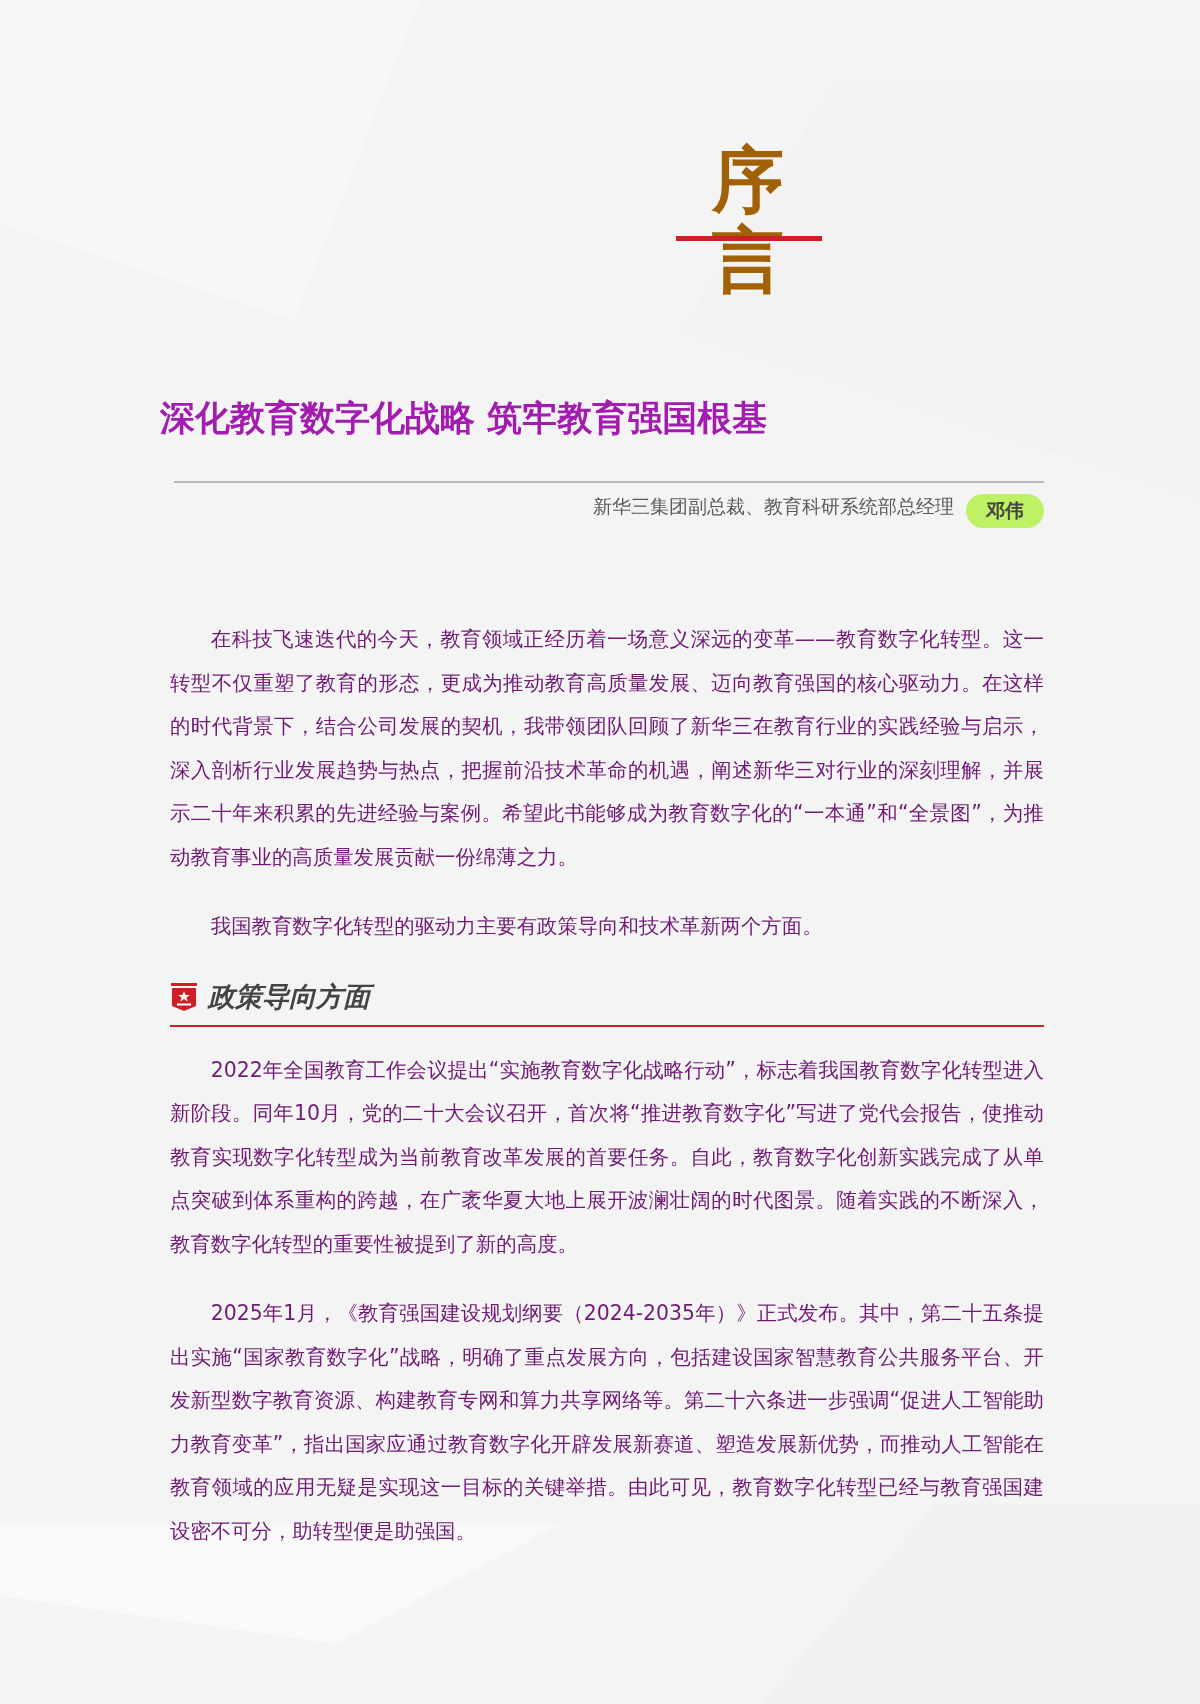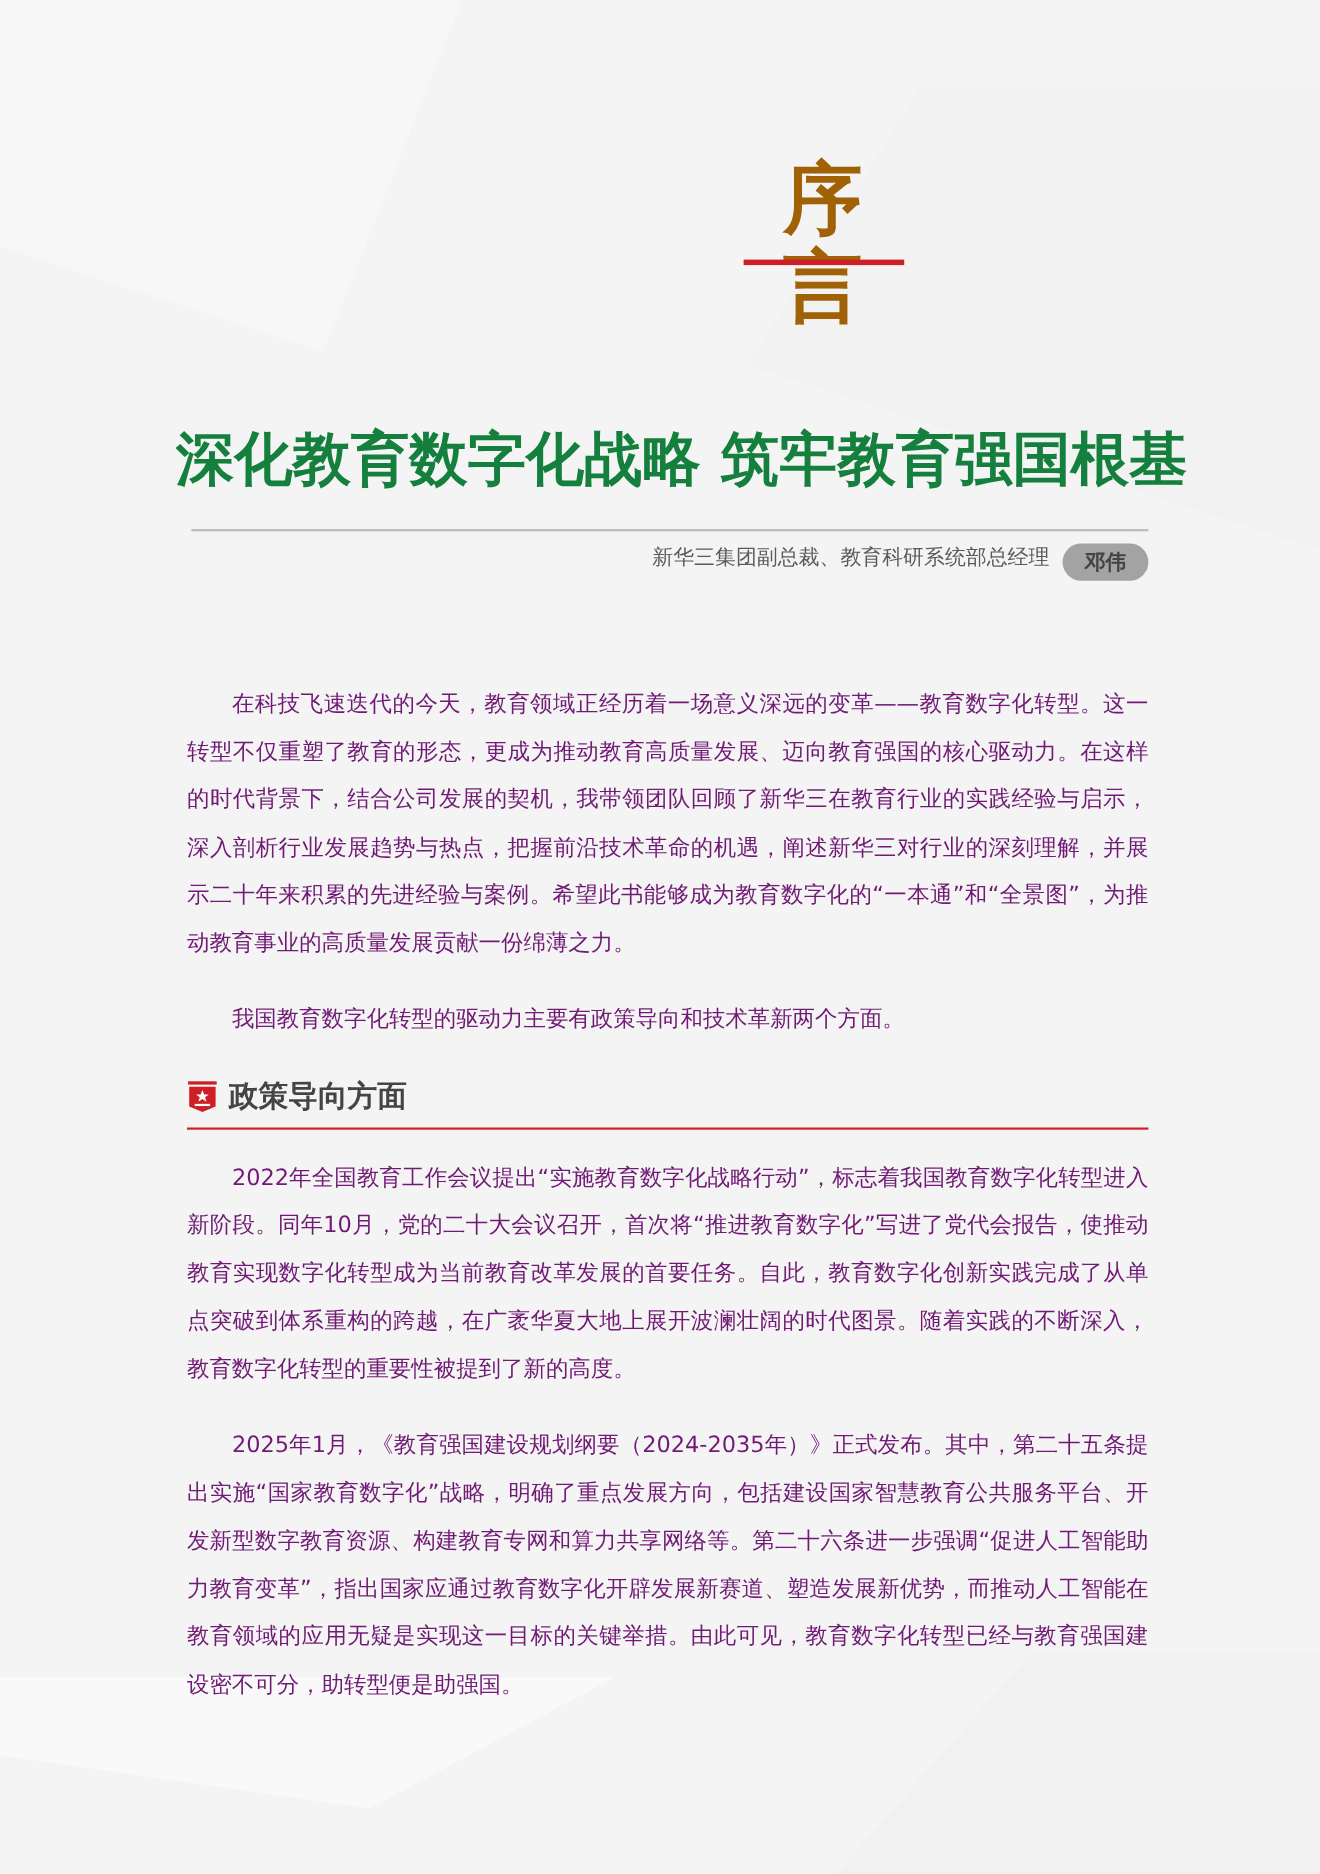--- a/index.html
+++ b/index.html
@@ -43,23 +43,23 @@
       width: 146px;
       height: 5px;
       background: #cf1f26;
     }
 
     .headline {
       position: absolute;
       left: 160px;
       top: 388px;
       width: 880px;
-      font-size: 53px;
+      font-size: 35px;
       font-weight: bold;
-      color: #15803d;
+      color: #a21caf;
       line-height: 60px;
       white-space: nowrap;
       letter-spacing: 0px;
     }
     .headline-rule {
       position: absolute;
       left: 174px;
       top: 481px;
       width: 870px;
       height: 2px;
@@ -68,21 +68,21 @@
     .author-line {
       position: absolute;
       right: 156px;
       top: 494px;
       display: flex;
       gap: 12px;
       font-size: 19px;
       color: #5a5a5a;
     }
     .author-name {
-      background: #a3a3a3;
+      background: #bef264;
       border-radius: 18px;
       padding: 4px 20px;
       font-weight: bold;
       color: #444;
     }
 
     .content {
       position: absolute;
       left: 170px;
       top: 618px;
@@ -98,20 +98,21 @@
     }
     .para + .para { margin-top: 26px; }
 
     .section-head {
       margin-top: 30px;
       display: flex;
       align-items: center;
       gap: 10px;
       padding-bottom: 10px;
       border-bottom: 2px solid #cf1f26;
+      font-style: italic;
     }
     .section-icon {
       width: 28px;
       height: 30px;
       flex: 0 0 auto;
     }
     .section-title {
       font-size: 27px;
       font-weight: bold;
       color: #444;

